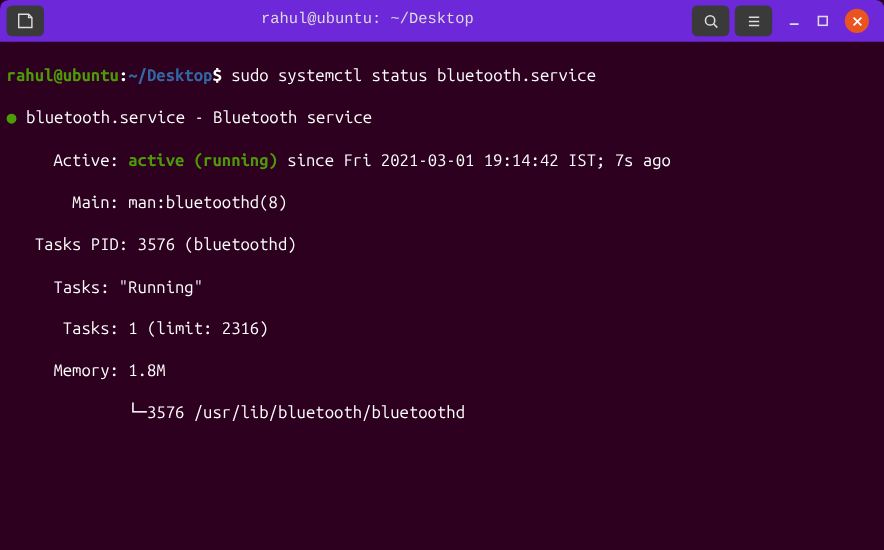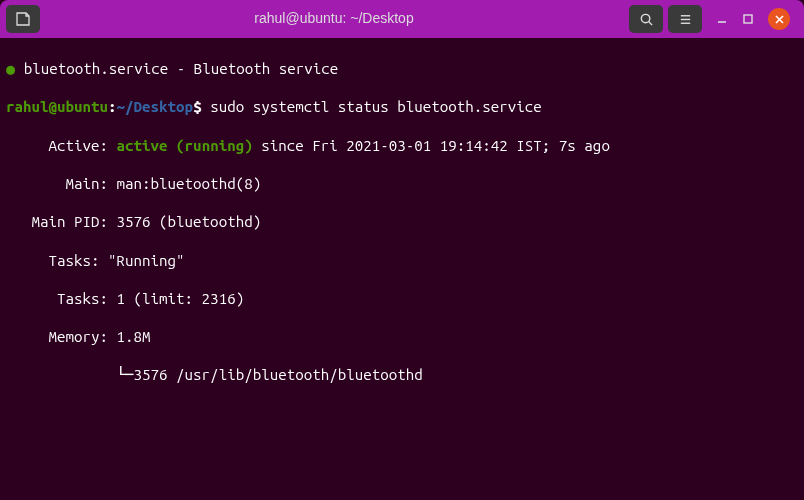--- a/index.html
+++ b/index.html
@@ -8,26 +8,26 @@
     background: #2c001e;
     color: #ffffff;
     width: 804px;
     height: 500px;
     overflow: hidden;
     font-size: 15.2px;
     line-height: 1.26;
   }
   .titlebar {
     height: 38px;
-    background: #a21caf;
+    background: #6d28d9;
     display: flex;
     align-items: center;
     padding: 0 6px;
     color: #dcdcdc;
-    font-family: Liberation Sans, sans-serif;
+    font-family: Liberation Mono, monospace;
     font-size: 14px;
     border-top-left-radius: 8px;
     border-top-right-radius: 8px;
   }
   .tab-btn {
     width: 34px; height: 28px;
     background: #3a3a3a;
     border-radius: 5px;
     display: flex; align-items: center; justify-content: center;
     margin-right: 4px;
@@ -110,25 +110,25 @@
     <span class="close-x">
       <svg width="11" height="11" viewBox="0 0 11 11">
           <line x1="2" y1="2" x2="9" y2="9" stroke="#fff" stroke-width="1.6"></line>
           <line x1="9" y1="2" x2="2" y2="9" stroke="#fff" stroke-width="1.6"></line>
         </svg>
     </span>
   </div>
 </div>
 
 <div class="terminal">
+<span class="line"><span class="prompt"><span class="green-bold">rahul@ubuntu</span><span class="white">:</span><span class="blue-bold">~/Desktop</span><span class="white">$</span></span> <span>sudo systemctl status bluetooth.service</span></span>
 <span class="line"><span class="dot">●</span><span> bluetooth.service - Bluetooth service</span></span>
-<span class="line"><span class="prompt"><span class="green-bold">rahul@ubuntu</span><span class="white">:</span><span class="blue-bold">~/Desktop</span><span class="white">$</span></span> <span>sudo systemctl status bluetooth.service</span></span>
 <span class="line"><span>     Active:</span> <span class="green-bold">active (running)</span><span> since Fri 2021-03-01 19:14:42 IST; 7s ago</span></span>
 <span class="line"><span>       Main:</span><span> man:bluetoothd(8)</span></span>
-<span class="line"><span>   Main PID:</span><span> 3576 (bluetoothd)</span></span>
+<span class="line"><span>   Tasks PID:</span><span> 3576 (bluetoothd)</span></span>
 <span class="line"><span>     Tasks:</span><span> "Running"</span></span>
 <span class="line"><span>      Tasks:</span><span> 1 (limit: 2316)</span></span>
 <span class="line"><span>     Memory:</span><span> 1.8M</span></span>
 <span class="line">             └─3576 /usr/lib/bluetooth/bluetoothd</span>
 <span class="line"> </span>
 
 
 
 
 

